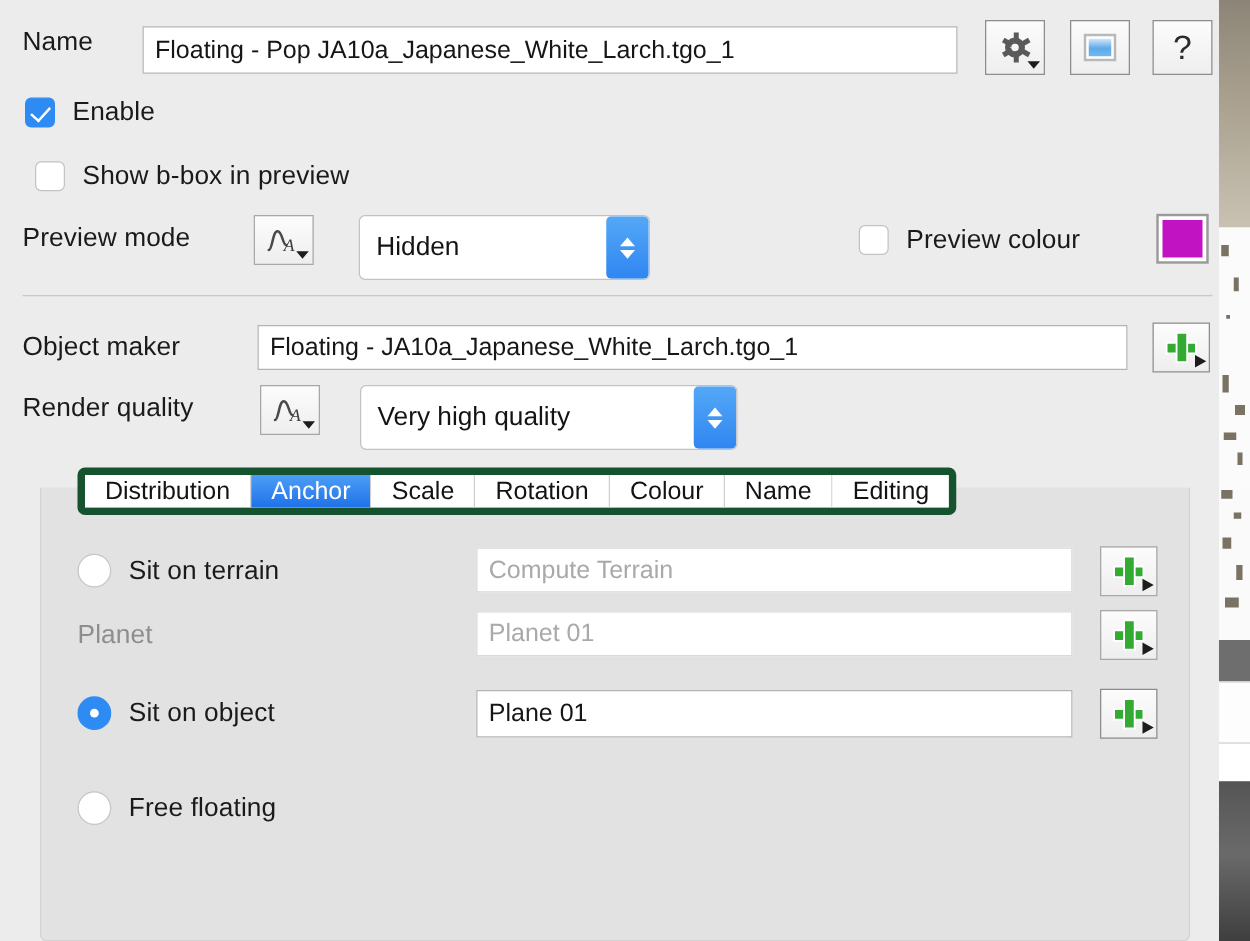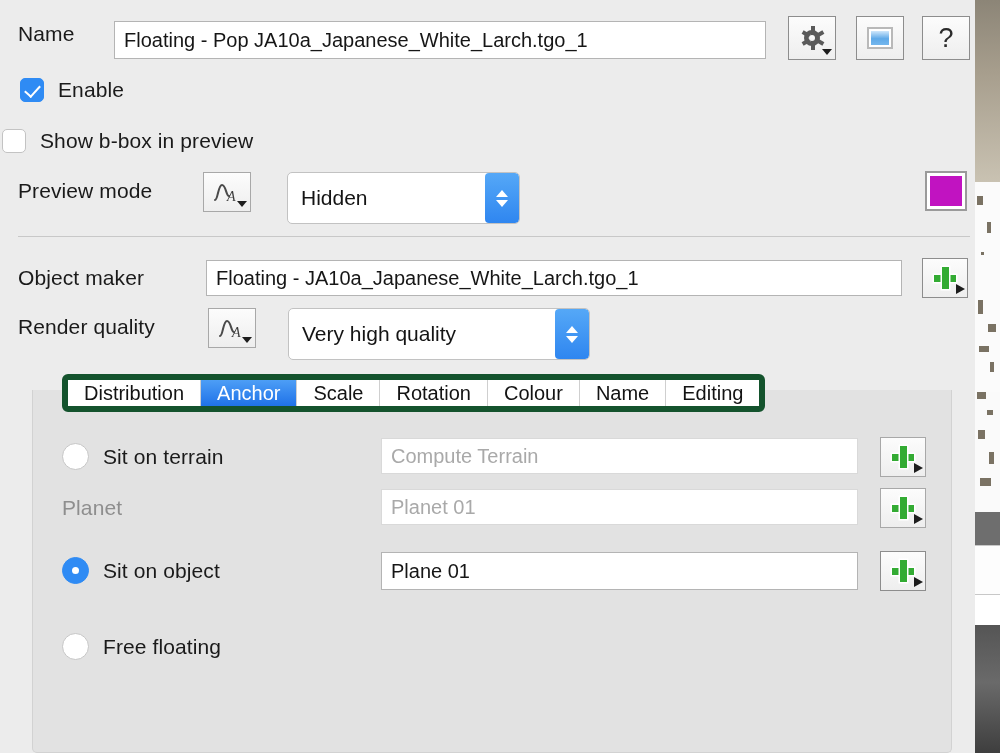--- a/index.html
+++ b/index.html
@@ -270,21 +270,21 @@
 
     <div class="sqbtn strong" style="position:absolute; left:922px; top:16px; width:48px; height:44px;">
       <span class="qmark">?</span>
     </div>
 
     <div class="row" style="left:20px; top:78px;">
       <span class="cb on"></span>
       <span class="lbl" style="margin-left:14px;">Enable</span>
     </div>
 
-    <div class="row" style="left:2px; top:129px;justify-content:center;">
+    <div class="row" style="left:28px; top:129px;justify-content:center;">
       <span class="cb off"></span>
       <span class="lbl" style="margin-left:14px;">Show b-box in preview</span>
     </div>
 
     <div class="row" style="left:18px; top:179px;">
       <span class="lbl">Preview mode</span>
     </div>
 
     <div class="sqbtn" style="position:absolute; left:203px; top:172px; width:48px; height:40px;">
       <svg class="fn-icon" viewBox="0 0 30 24">
@@ -295,20 +295,24 @@
     </div>
 
     <div class="combo" style="position:absolute; left:287px; top:172px; width:233px;">
       <span class="ctext">Hidden</span>
       <span class="cstep">
         <span class="chev up"></span>
           <span class="chev down"></span>
       </span>
     </div>
 
+    <div class="row" style="left:687px; top:180px;">
+      <span class="cb off"></span>
+      <span class="lbl" style="margin-left:14px;">Preview colour</span>
+    </div>
     <div class="swatch-outer" style="position:absolute; left:925px; top:171px; width:42px; height:40px;">
       <span class="swatch-inner" style="display:block; background:#c113c1;"></span>
     </div>
 
     <div class="sep" style="left:18px; top:236px; width:952px;"></div>
 
     <div class="row" style="left:18px; top:266px;">
       <span class="lbl">Object maker</span>
     </div>
     <div class="tfield" style="position:absolute; left:206px; top:260px; width:696px; height:36px;">Floating - JA10a_Japanese_White_Larch.tgo_1</div>

